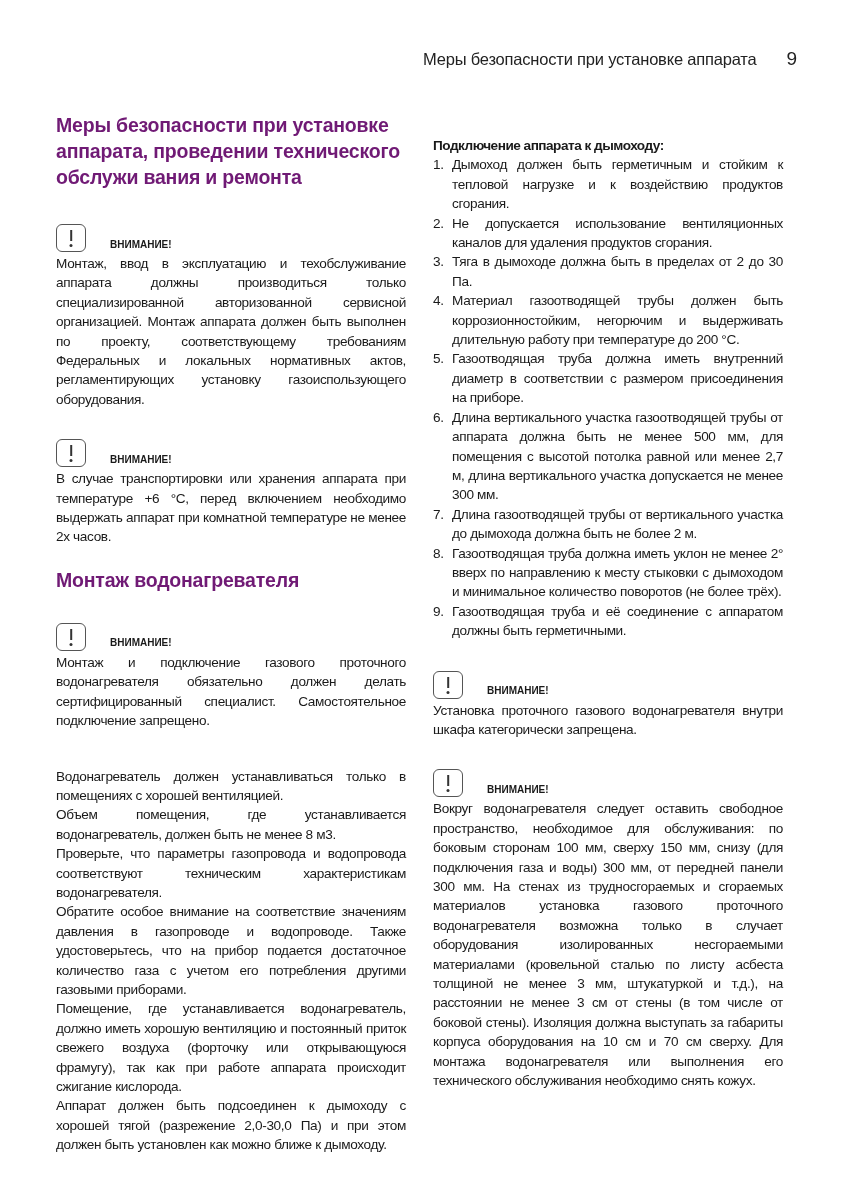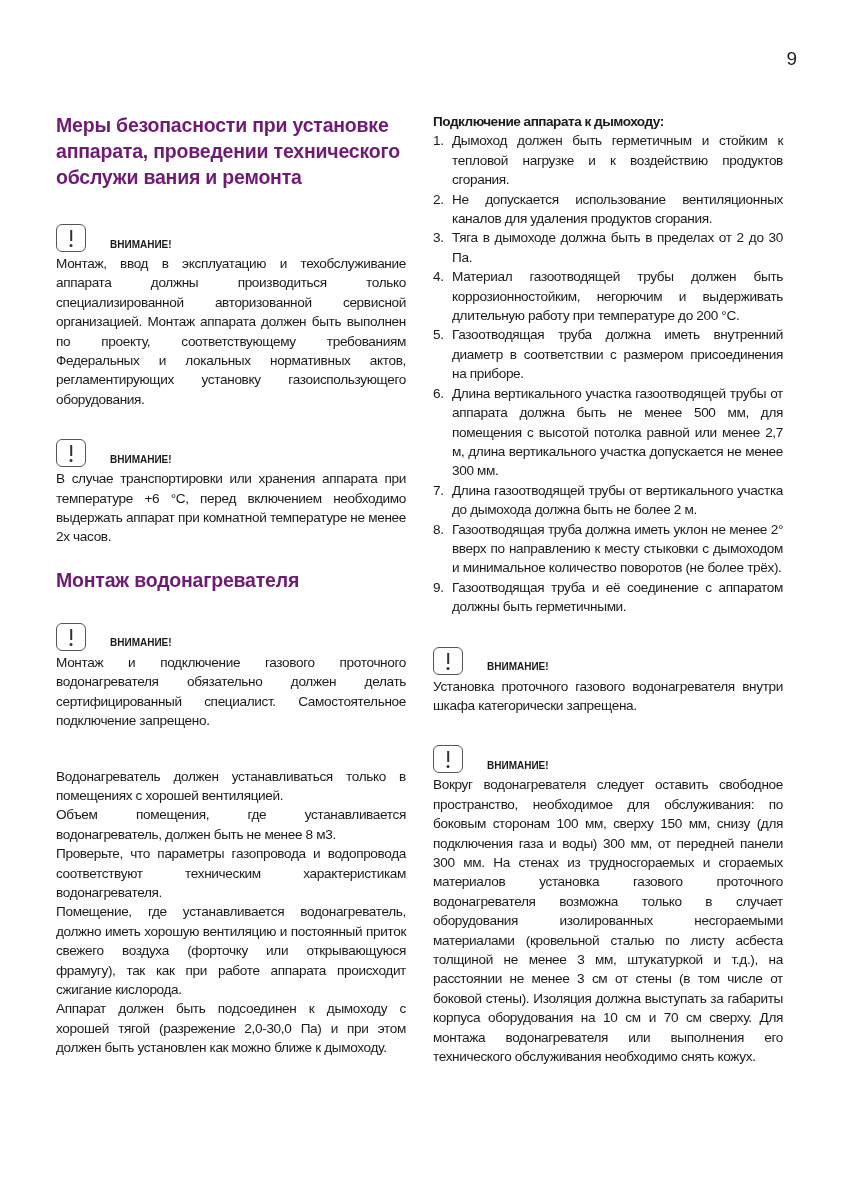--- a/index.html
+++ b/index.html
@@ -37,31 +37,32 @@
   }
   .warn-icon::after {
     content: ""; position: absolute; left: 50%; bottom: 4px; width: 3px; height: 3px;
     background: #333; border-radius: 50%; transform: translateX(-50%);
   }
   .warn-label { font-weight: bold; font-size: 10px; letter-spacing: 0; margin-bottom: -2px; }
 
   p { margin: 0; text-align: justify; }
   .para-group { margin-top: 0; }
 
-  .sub-title { font-weight: bold; letter-spacing: -0.5px; }
+  .sub-title { font-weight: bold; letter-spacing: -0.5px; margin-top: 24px; }
 
   ol.req-list { margin: 0; padding: 0; list-style: none; }
   ol.req-list li { display: flex; text-align: justify; }
   ol.req-list li .num { width: 19px; flex: none; }
   ol.req-list li .txt { flex: 1; }
 </style>
 </head>
 <body>
 
 <div class="running-header">
+  <span class="title">Меры безопасности при установке аппарата</span>
   <span class="pageno">9</span>
 </div>
 
 <div class="col col-left">
   <h1 class="section-title">Меры безопасности при установке аппарата, проведении технического обслужи вания и ремонта</h1>
 
   <div class="warning">
     <div class="warn-head">
       <span class="warn-icon"></span>
       <span class="warn-label">ВНИМАНИЕ!</span>
@@ -84,20 +85,21 @@
       <span class="warn-icon"></span>
       <span class="warn-label">ВНИМАНИЕ!</span>
     </div>
     <p>Монтаж и подключение газового проточного водонагревателя обязательно должен делать сертифицированный специалист. Самостоятельное подключение запрещено.</p>
   </div>
 
   <div class="para-group" style="margin-top:36px;">
     <p>Водонагреватель должен устанавливаться только в помещениях с хорошей вентиляцией.</p>
     <p>Объем помещения, где устанавливается водонагреватель, должен быть не менее 8 м3.</p>
     <p>Проверьте, что параметры газопровода и водопровода соответствуют техническим характеристикам водонагревателя.</p>
+    <p>Обратите особое внимание на соответствие значениям давления в газопроводе и водопроводе. Также удостоверьтесь, что на прибор подается достаточное количество газа с учетом его потребления другими газовыми приборами.</p>
     <p>Помещение, где устанавливается водонагреватель, должно иметь хорошую вентиляцию и постоянный приток свежего воздуха (форточку или открывающуюся фрамугу), так как при работе аппарата происходит сжигание кислорода.</p>
     <p>Аппарат должен быть подсоединен к дымоходу с хорошей тягой (разрежение 2,0-30,0 Па) и при этом должен быть установлен как можно ближе к дымоходу.</p>
   </div>
 </div>
 
 <div class="col col-right">
   <div class="sub-title">Подключение аппарата к дымоходу:</div>
 
   <ol class="req-list">
     <li>

